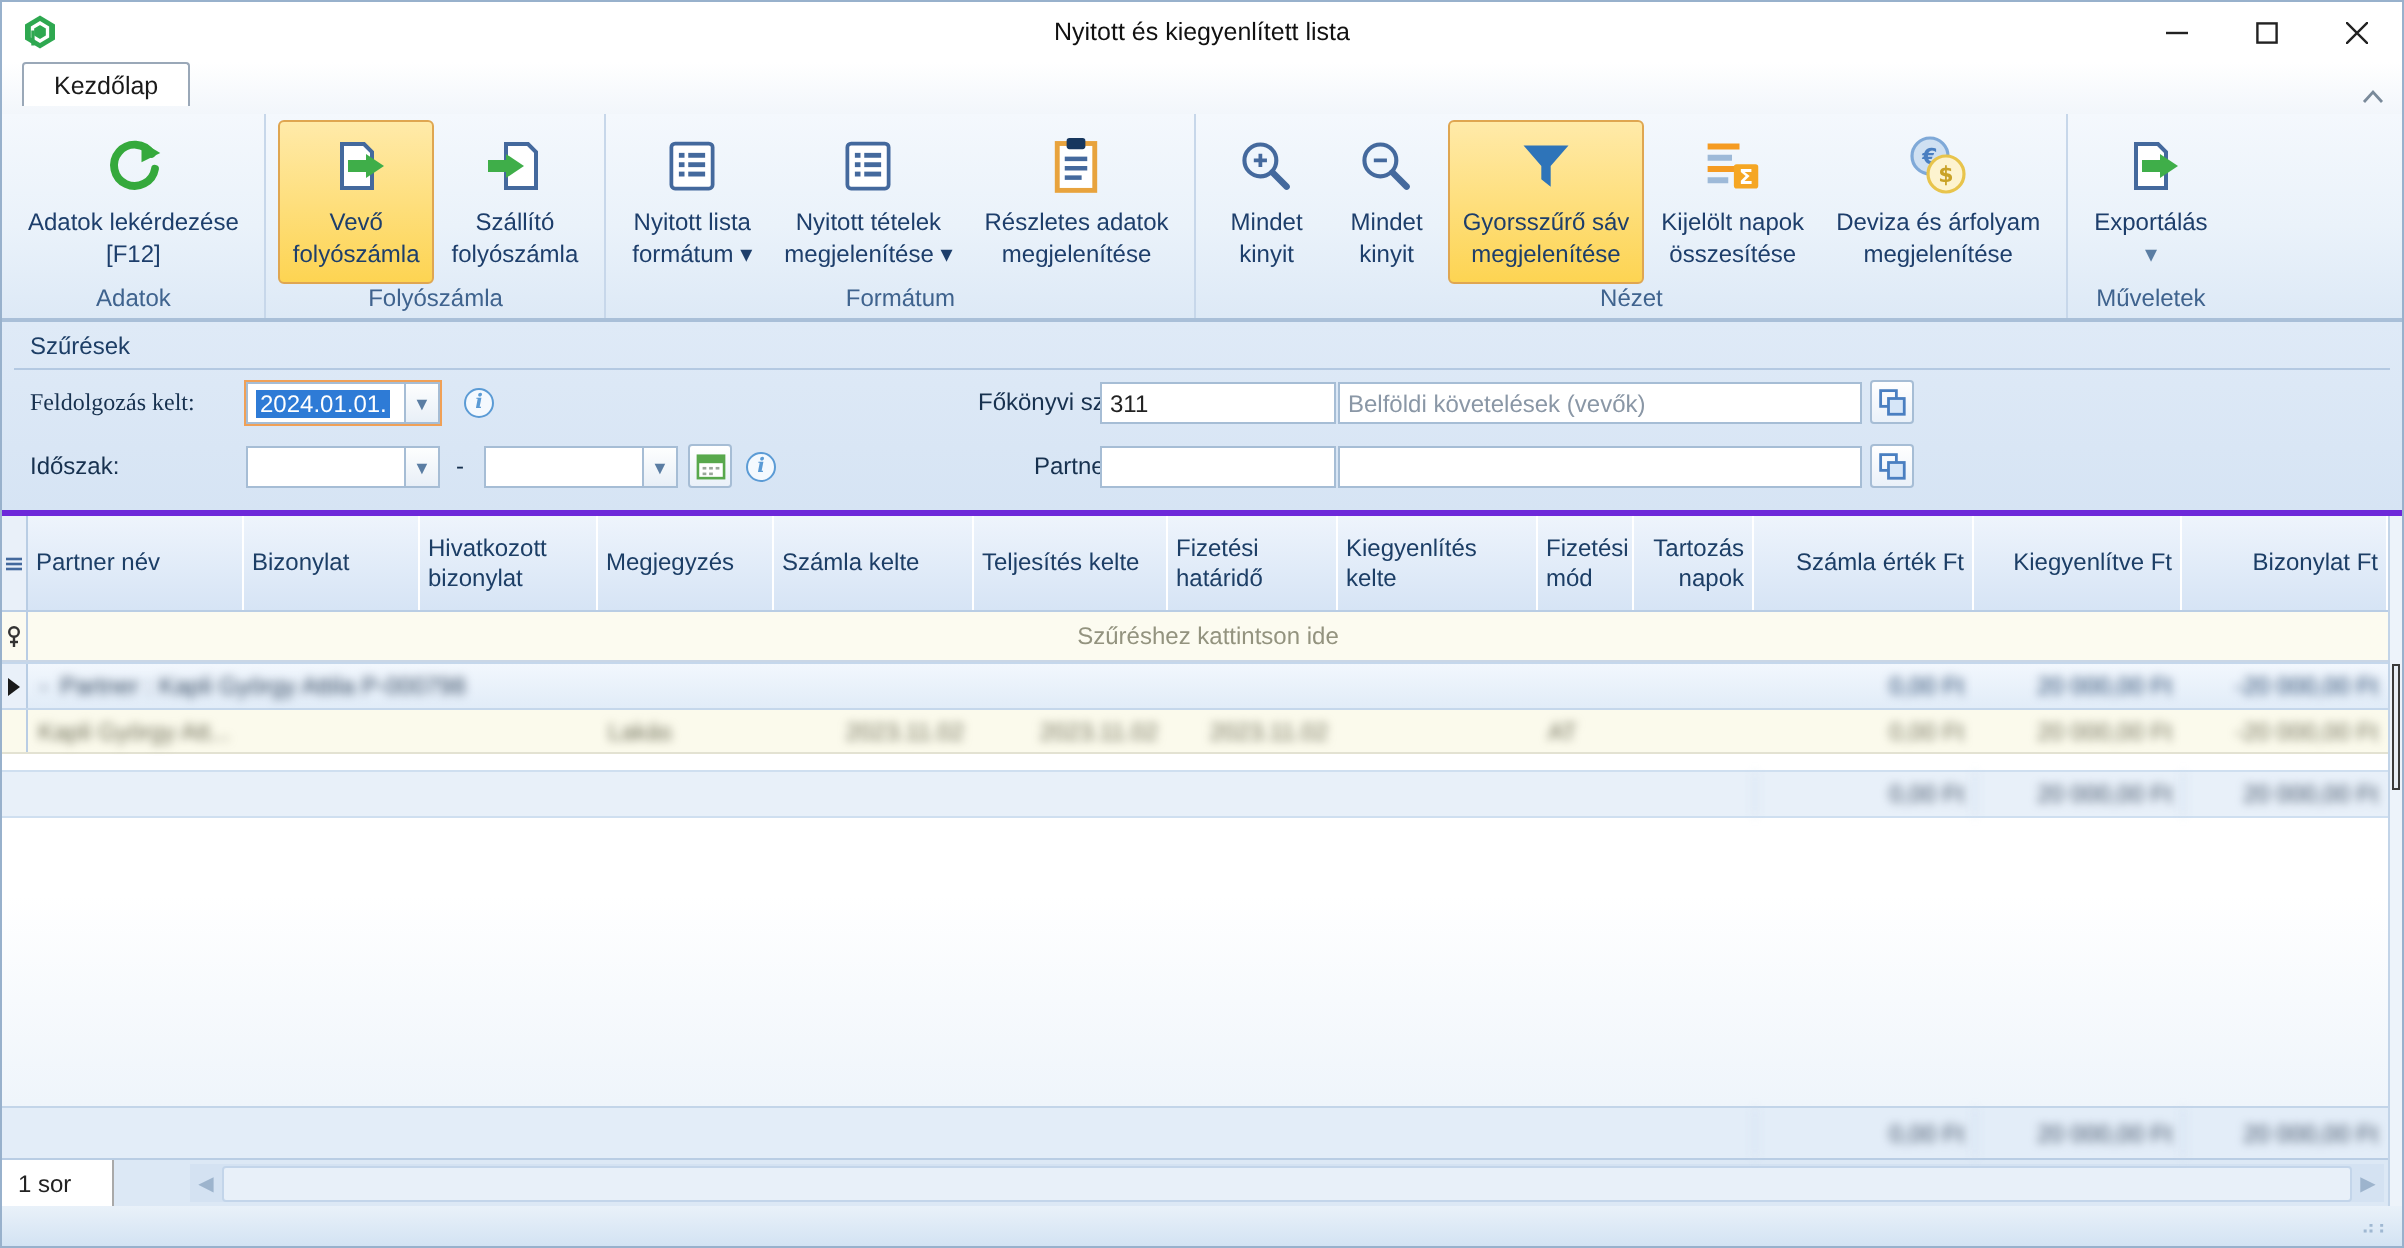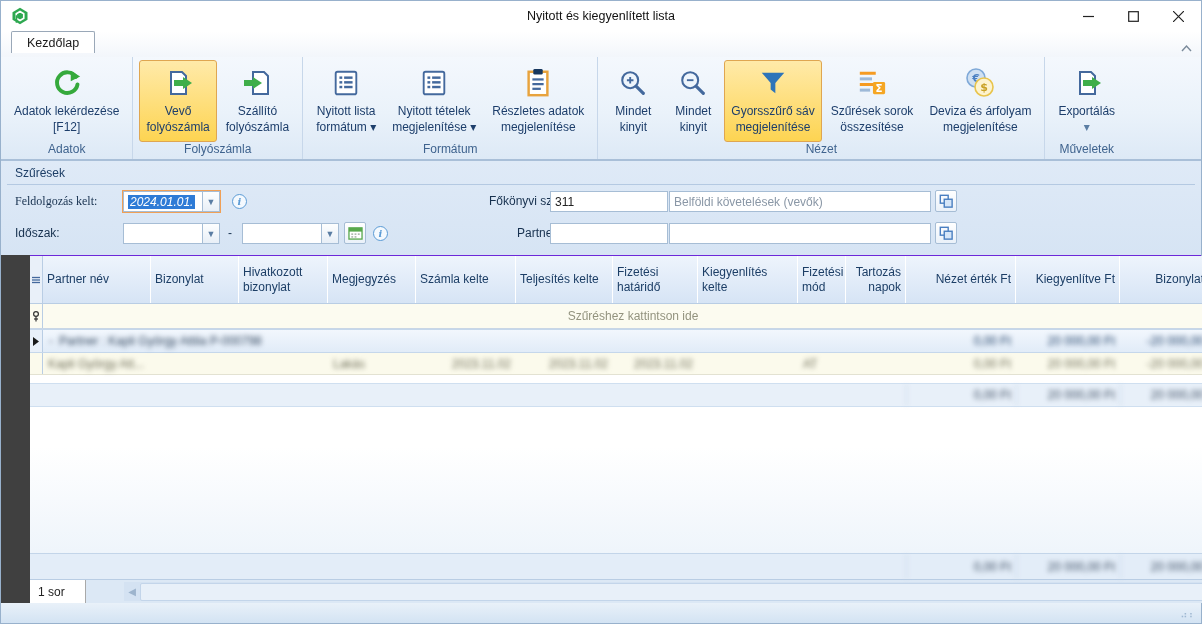--- a/index.html
+++ b/index.html
@@ -37,21 +37,21 @@
   .fin { position:absolute; height:21px; background:#fff; border:1px solid #a6bdd5; display:flex; align-items:center; font-size:12px; color:#222; }
   .fin .tx { padding:0 4px; flex:1; white-space:nowrap; overflow:hidden; }
   .fin .dd { width:17px; height:100%; border-left:1px solid #a6bdd5; background:linear-gradient(#fdfefe,#e8eff7); display:flex; align-items:center; justify-content:center; color:#5a7da3; font-size:9px; }
   .fin.focus { outline:1px solid #f0a056; }
   .selval { background:#2e7bd6; color:#fff; padding:0 2px; }
   .ghost { color:#8a97a6; }
   .sqbtn { position:absolute; width:22px; height:22px; background:linear-gradient(#fff,#eaf1f9); border:1px solid #a6bdd5; border-radius:2px; display:flex; align-items:center; justify-content:center; }
   .infoic { position:absolute; width:15px; height:15px; border:1px solid #5b9bd5; border-radius:50%; color:#5b9bd5; font:italic bold 10px "DejaVu Serif", serif; display:flex; align-items:center; justify-content:center; background:#f4f9fe; }
 
   
-  .gridwrap { flex:1; border-top:1px solid #6d28d9; display:flex;margin-left:29px; }
+  .gridwrap { flex:1; border-top:3px solid #6d28d9; display:flex; }
   .gridmain { width:1193px; display:flex; flex-direction:column; background:linear-gradient(#ffffff 55%,#e7f0f9); }
   .cols { display:grid; grid-template-columns:13px 108px 88px 89px 88px 100px 97px 85px 100px 48px 60px 110px 104px 103px; }
   .ghdr { height:48px; background:linear-gradient(#eef4fc,#d6e4f5); border-bottom:1px solid #b9cde4; flex:none; }
   .hcell { border-right:1px solid #ffffff; padding:3px 4px; display:flex; align-items:center; color:#1c3e66; line-height:1.2; }
   .hcell.r { justify-content:flex-end; text-align:right; }
   .gut { background:#e9f0f9; border-right:1px solid #b9cde4; display:flex; align-items:center; justify-content:center; }
   .frow { height:25px; background:#fcfbf0; border-bottom:1px solid #c9d6e6; flex:none; }
   .frow .hint { grid-column:2/15; display:flex; align-items:center; justify-content:center; color:#93937f; }
   .grow { height:24px; background:linear-gradient(#f2f7fd,#e1ecf8); border-top:1px solid #c5d7eb; border-bottom:1px solid #c5d7eb; flex:none; }
   .grow .gtext { grid-column:2/12; display:flex; align-items:center; gap:6px; color:#33475f; padding-left:6px; }
@@ -254,21 +254,21 @@
                 <g>
                   <rect x="3" y="4" width="17" height="3.2" fill="#f59b22"></rect>
                   <rect x="3" y="10" width="13" height="3.2" fill="#9db9d8"></rect>
                   <rect x="3" y="16" width="15" height="3.2" fill="#f59b22"></rect>
                   <rect x="3" y="22" width="11" height="3.2" fill="#9db9d8"></rect>
                 </g>
                 <rect x="17" y="15" width="13" height="13" rx="1.5" fill="#f5a623"></rect>
                 <text x="23.5" y="25.5" text-anchor="middle" font-size="11" font-family="DejaVu Sans, sans-serif" fill="#fff" font-weight="bold">Σ</text>
               </svg>
           </span>
-          <span class="l1">Szűrések sorok</span>
+          <span class="l1">Kijelölt napok</span>
           <span class="l2">összesítése</span>
         </div>
         <div class="rbtn">
           <span class="ric">
             <svg width="32" height="32" viewBox="0 0 32 32">
                 <circle cx="12" cy="11" r="9" fill="#cfe0f2" stroke="#7fa9d8" stroke-width="1.6"></circle>
                 <text x="12" y="15" text-anchor="middle" font-size="11" font-weight="bold" font-family="DejaVu Sans, sans-serif" fill="#4a7fc1">€</text>
                 <circle cx="20" cy="20" r="9" fill="#fdf3cf" stroke="#e8c44c" stroke-width="1.6"></circle>
                 <text x="20" y="24" text-anchor="middle" font-size="11" font-weight="bold" font-family="DejaVu Sans, sans-serif" fill="#c9a227">$</text>
               </svg>
@@ -296,21 +296,21 @@
       </div>
       <div class="glabel">Műveletek</div>
     </div>
   </div>
 
   <div class="filters">
     <div class="fhead">Szűrések</div>
     <div class="frule"></div>
 
     <div class="flabel" style="left:14px; top:30px;font-family:Liberation Serif, serif;">Feldolgozás kelt:</div>
-    <div class="fin focus" style="left:122px; top:30px; width:97px;font-style:italic;">
+    <div class="fin focus" style="left:122px; top:30px; width:97px;">
       <span class="tx"><span class="selval">2024.01.01.</span></span>
       <span class="dd">▼</span>
     </div>
     <div class="infoic" style="left:231px; top:33px;">i</div>
 
     <div class="flabel" style="left:14px; top:62px;">Időszak:</div>
     <div class="fin" style="left:122px; top:62px; width:97px;">
       <span class="tx"></span>
       <span class="dd">▼</span>
     </div>
@@ -379,21 +379,21 @@
         <div class="hcell">Partner név</div>
         <div class="hcell">Bizonylat</div>
         <div class="hcell">Hivatkozott bizonylat</div>
         <div class="hcell">Megjegyzés</div>
         <div class="hcell">Számla kelte</div>
         <div class="hcell">Teljesítés kelte</div>
         <div class="hcell">Fizetési határidő</div>
         <div class="hcell">Kiegyenlítés kelte</div>
         <div class="hcell">Fizetési mód</div>
         <div class="hcell r">Tartozás napok</div>
-        <div class="hcell r">Nézet érték Ft</div>
+        <div class="hcell r">Számla érték Ft</div>
         <div class="hcell r">Kiegyenlítve Ft</div>
         <div class="hcell r">Bizonylat Ft</div>
       </div>
 
       <div class="frow cols">
         <div class="gut" style="background:#fcfbf0;">
           <svg width="8" height="11" viewBox="0 0 8 11">
               <circle cx="4" cy="3" r="2.4" fill="none" stroke="#333" stroke-width="1.2"></circle>
               <line x1="4" y1="5.4" x2="4" y2="10.5" stroke="#333" stroke-width="1.2"></line>
               <line x1="2" y1="8" x2="6" y2="8" stroke="#333" stroke-width="1.2"></line>

